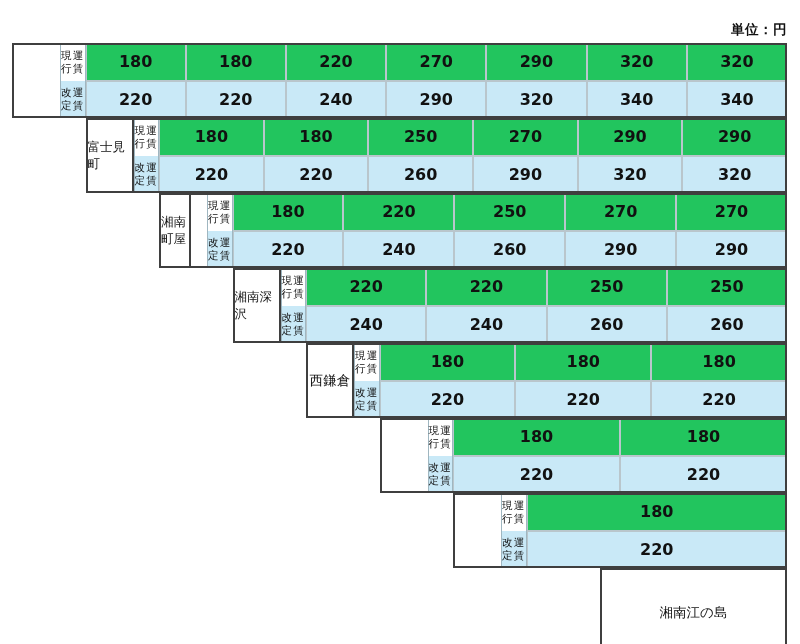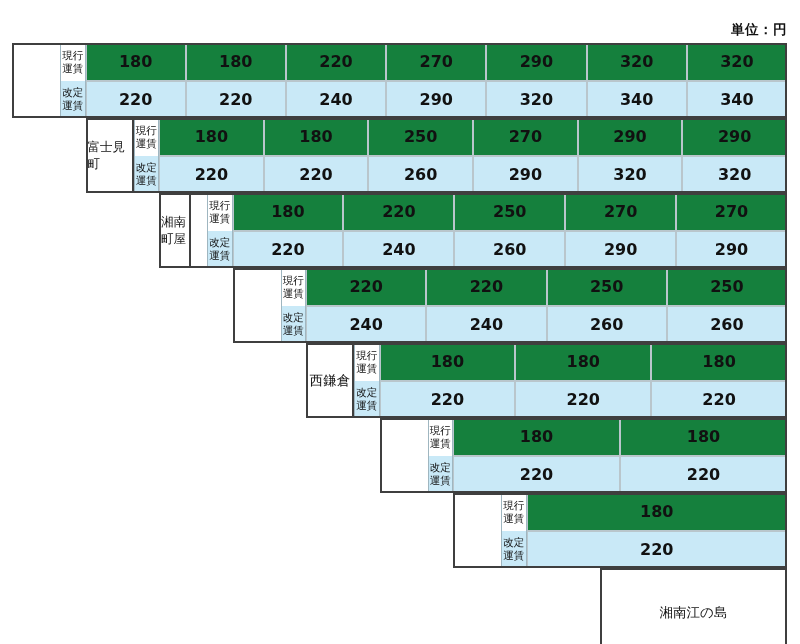--- a/index.html
+++ b/index.html
@@ -39,41 +39,41 @@
     letter-spacing:.2px;
     color:#111;
     z-index:3;
   }
   .st.small{font-size:12.5px;letter-spacing:0;}
 
   
   .lbl{
     border:1px solid #9fb6c0;
     box-sizing:border-box;
-    display:flex;flex-direction:column;
+    display:flex;flex-direction:row;
     align-items:center;justify-content:center;
     font-size:10.5px;line-height:1.22;
     color:#111;
     z-index:3;
   }
   .lbl.cur{background:#fff;border-bottom:none;}
   .lbl.rev{background:#c9e9f7;border-top:none;}
   .lbl span{display:block;}
 
   
   .fare{
     border:1px solid #b9c6cc;
     box-sizing:border-box;
     display:flex;align-items:center;justify-content:center;
     font-size:16px;
     font-weight:600;
     color:#111;
     z-index:2;
   }
-  .fare.cur{background:#15803d;}
+  .fare.cur{background:#22c55e;}
   .fare.rev{background:#c9e9f7;}
 
   
   .outline{
     border:2px solid #3f3f3f;
     box-sizing:border-box;
     pointer-events:none;
     z-index:4;
   }
 
@@ -153,20 +153,21 @@
       <div class="blk fare cur" style="left: 331.4px; top: 150px; width: 110.9px; height: 37.5px;">220</div>
       <div class="blk fare cur" style="left: 442.3px; top: 150px; width: 110.9px; height: 37.5px;">250</div>
       <div class="blk fare cur" style="left: 553.2px; top: 150px; width: 110.9px; height: 37.5px;">270</div>
       <div class="blk fare cur" style="left: 664.1px; top: 150px; width: 110.9px; height: 37.5px;">270</div>
       <div class="blk fare rev" style="left: 220.5px; top: 187.5px; width: 110.9px; height: 37.5px;">220</div>
       <div class="blk fare rev" style="left: 331.4px; top: 187.5px; width: 110.9px; height: 37.5px;">240</div>
       <div class="blk fare rev" style="left: 442.3px; top: 187.5px; width: 110.9px; height: 37.5px;">260</div>
       <div class="blk fare rev" style="left: 553.2px; top: 187.5px; width: 110.9px; height: 37.5px;">290</div>
       <div class="blk fare rev" style="left: 664.1px; top: 187.5px; width: 110.9px; height: 37.5px;">290</div>
       <div class="blk outline" style="left: 147px; top: 150px; width: 628px; height: 75px;"></div>
+      <div class="blk st small" style="left: 220.5px; top: 225px; width: 48px; height: 75px;">湘南深沢</div>
       <div class="blk lbl cur" style="left: 268.5px; top: 225px; width: 25.5px; height: 37.5px;">
         <span>現行</span>
         <span>運賃</span>
       </div>
       <div class="blk lbl rev" style="left: 268.5px; top: 262.5px; width: 25.5px; height: 37.5px;">
         <span>改定</span>
         <span>運賃</span>
       </div>
       <div class="blk fare cur" style="left: 294px; top: 225px; width: 120.25px; height: 37.5px;">220</div>
       <div class="blk fare cur" style="left: 414.25px; top: 225px; width: 120.25px; height: 37.5px;">220</div>

